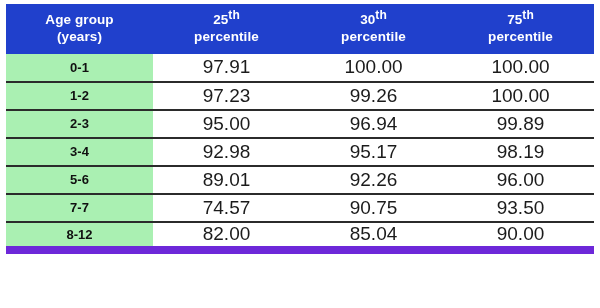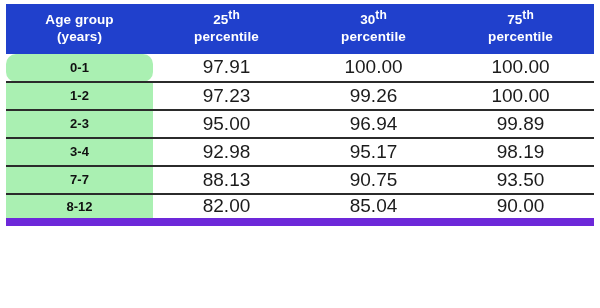--- a/index.html
+++ b/index.html
@@ -72,21 +72,20 @@
   }
   tbody tr.data-row td.age-cell {
     background: #aaf0b2;
     font-weight: bold;
     font-size: 13px;
     color: #111111;
     border-bottom: 2px solid #2b2b2b;
   }
   tbody tr.data-row:first-child td {
     border-top: none;
-    border-radius: 10px;
   }
   tbody tr.data-row:last-child td {
     border-bottom: 8px solid #6d28d9;
   }
 </style>
 </head>
 <body>
 
 <div id="table-root">
   <table class="percentile-table">
@@ -129,22 +128,28 @@
           <td class="value-cell">96.94</td>
           <td class="value-cell">99.89</td>
         </tr>
         <tr class="data-row">
           <td class="age-cell">3-4</td>
           <td class="value-cell">92.98</td>
           <td class="value-cell">95.17</td>
           <td class="value-cell">98.19</td>
         </tr>
         <tr class="data-row">
+          <td class="age-cell">5-6</td>
+          <td class="value-cell">89.01</td>
+          <td class="value-cell">92.26</td>
+          <td class="value-cell">96.00</td>
+        </tr>
+        <tr class="data-row">
           <td class="age-cell">7-7</td>
-          <td class="value-cell">88.13</td>
+          <td class="value-cell">74.57</td>
           <td class="value-cell">90.75</td>
           <td class="value-cell">93.50</td>
         </tr>
         <tr class="data-row">
           <td class="age-cell">8-12</td>
           <td class="value-cell">82.00</td>
           <td class="value-cell">85.04</td>
           <td class="value-cell">90.00</td>
         </tr>
       </tbody>

